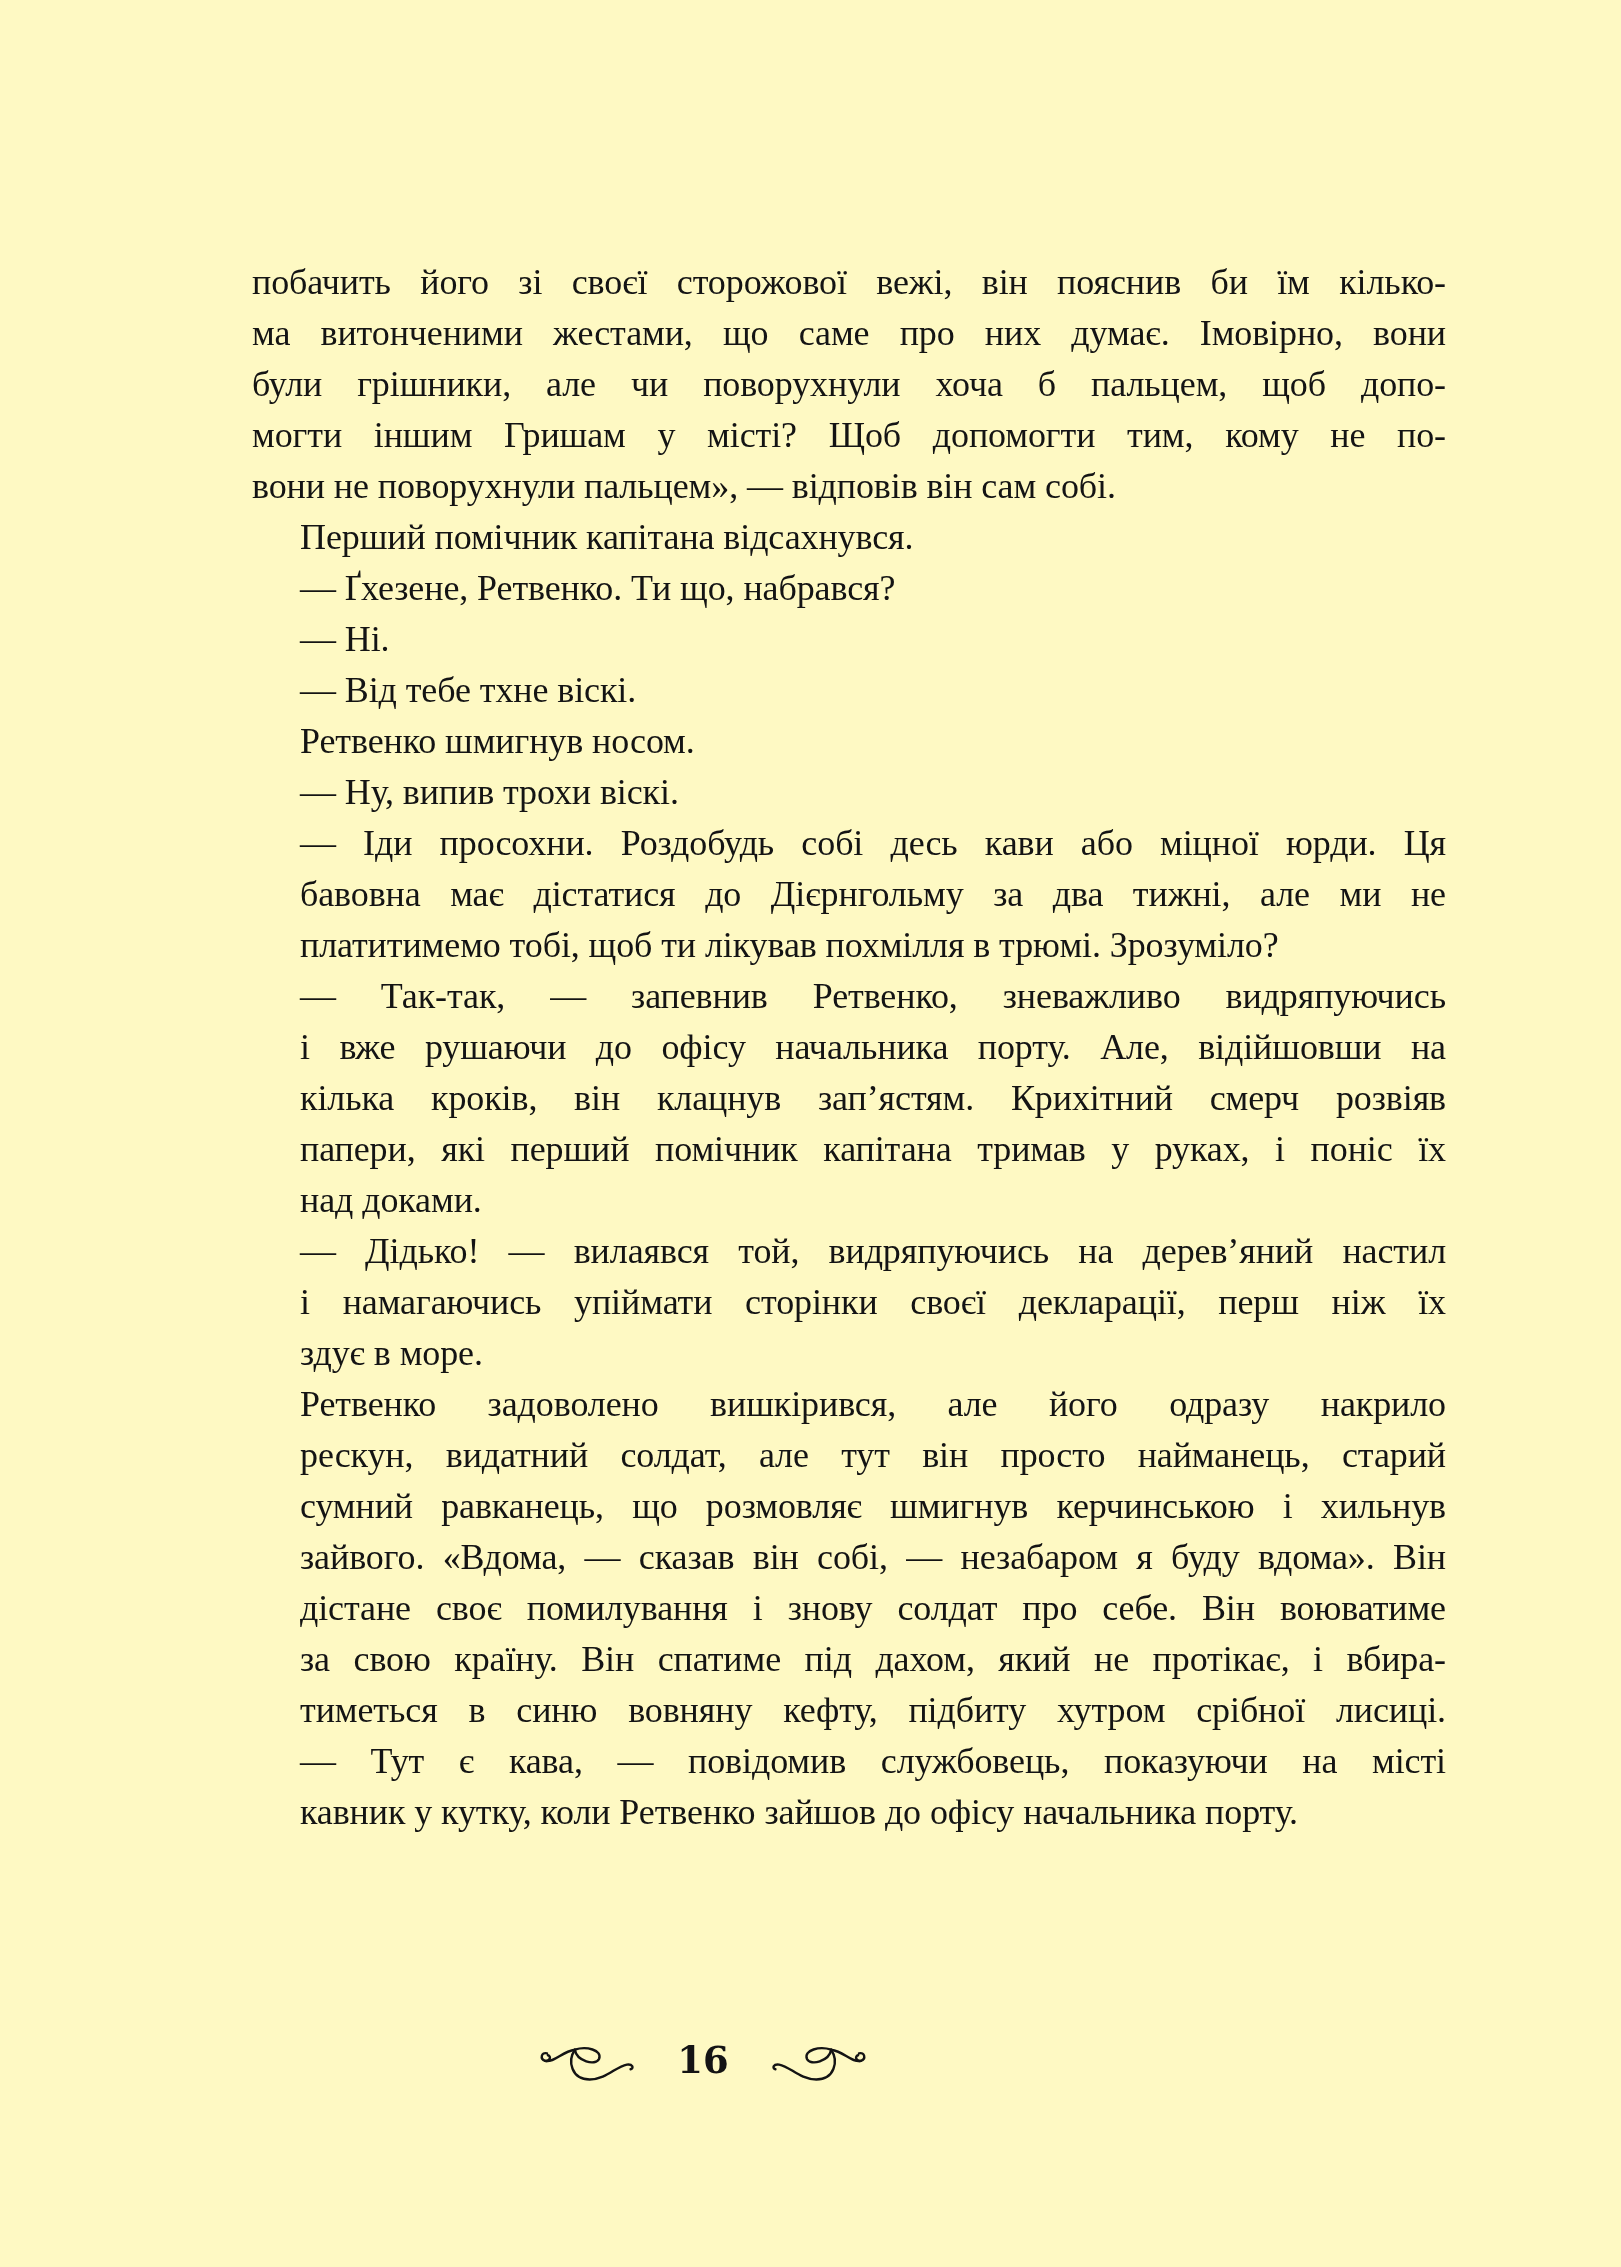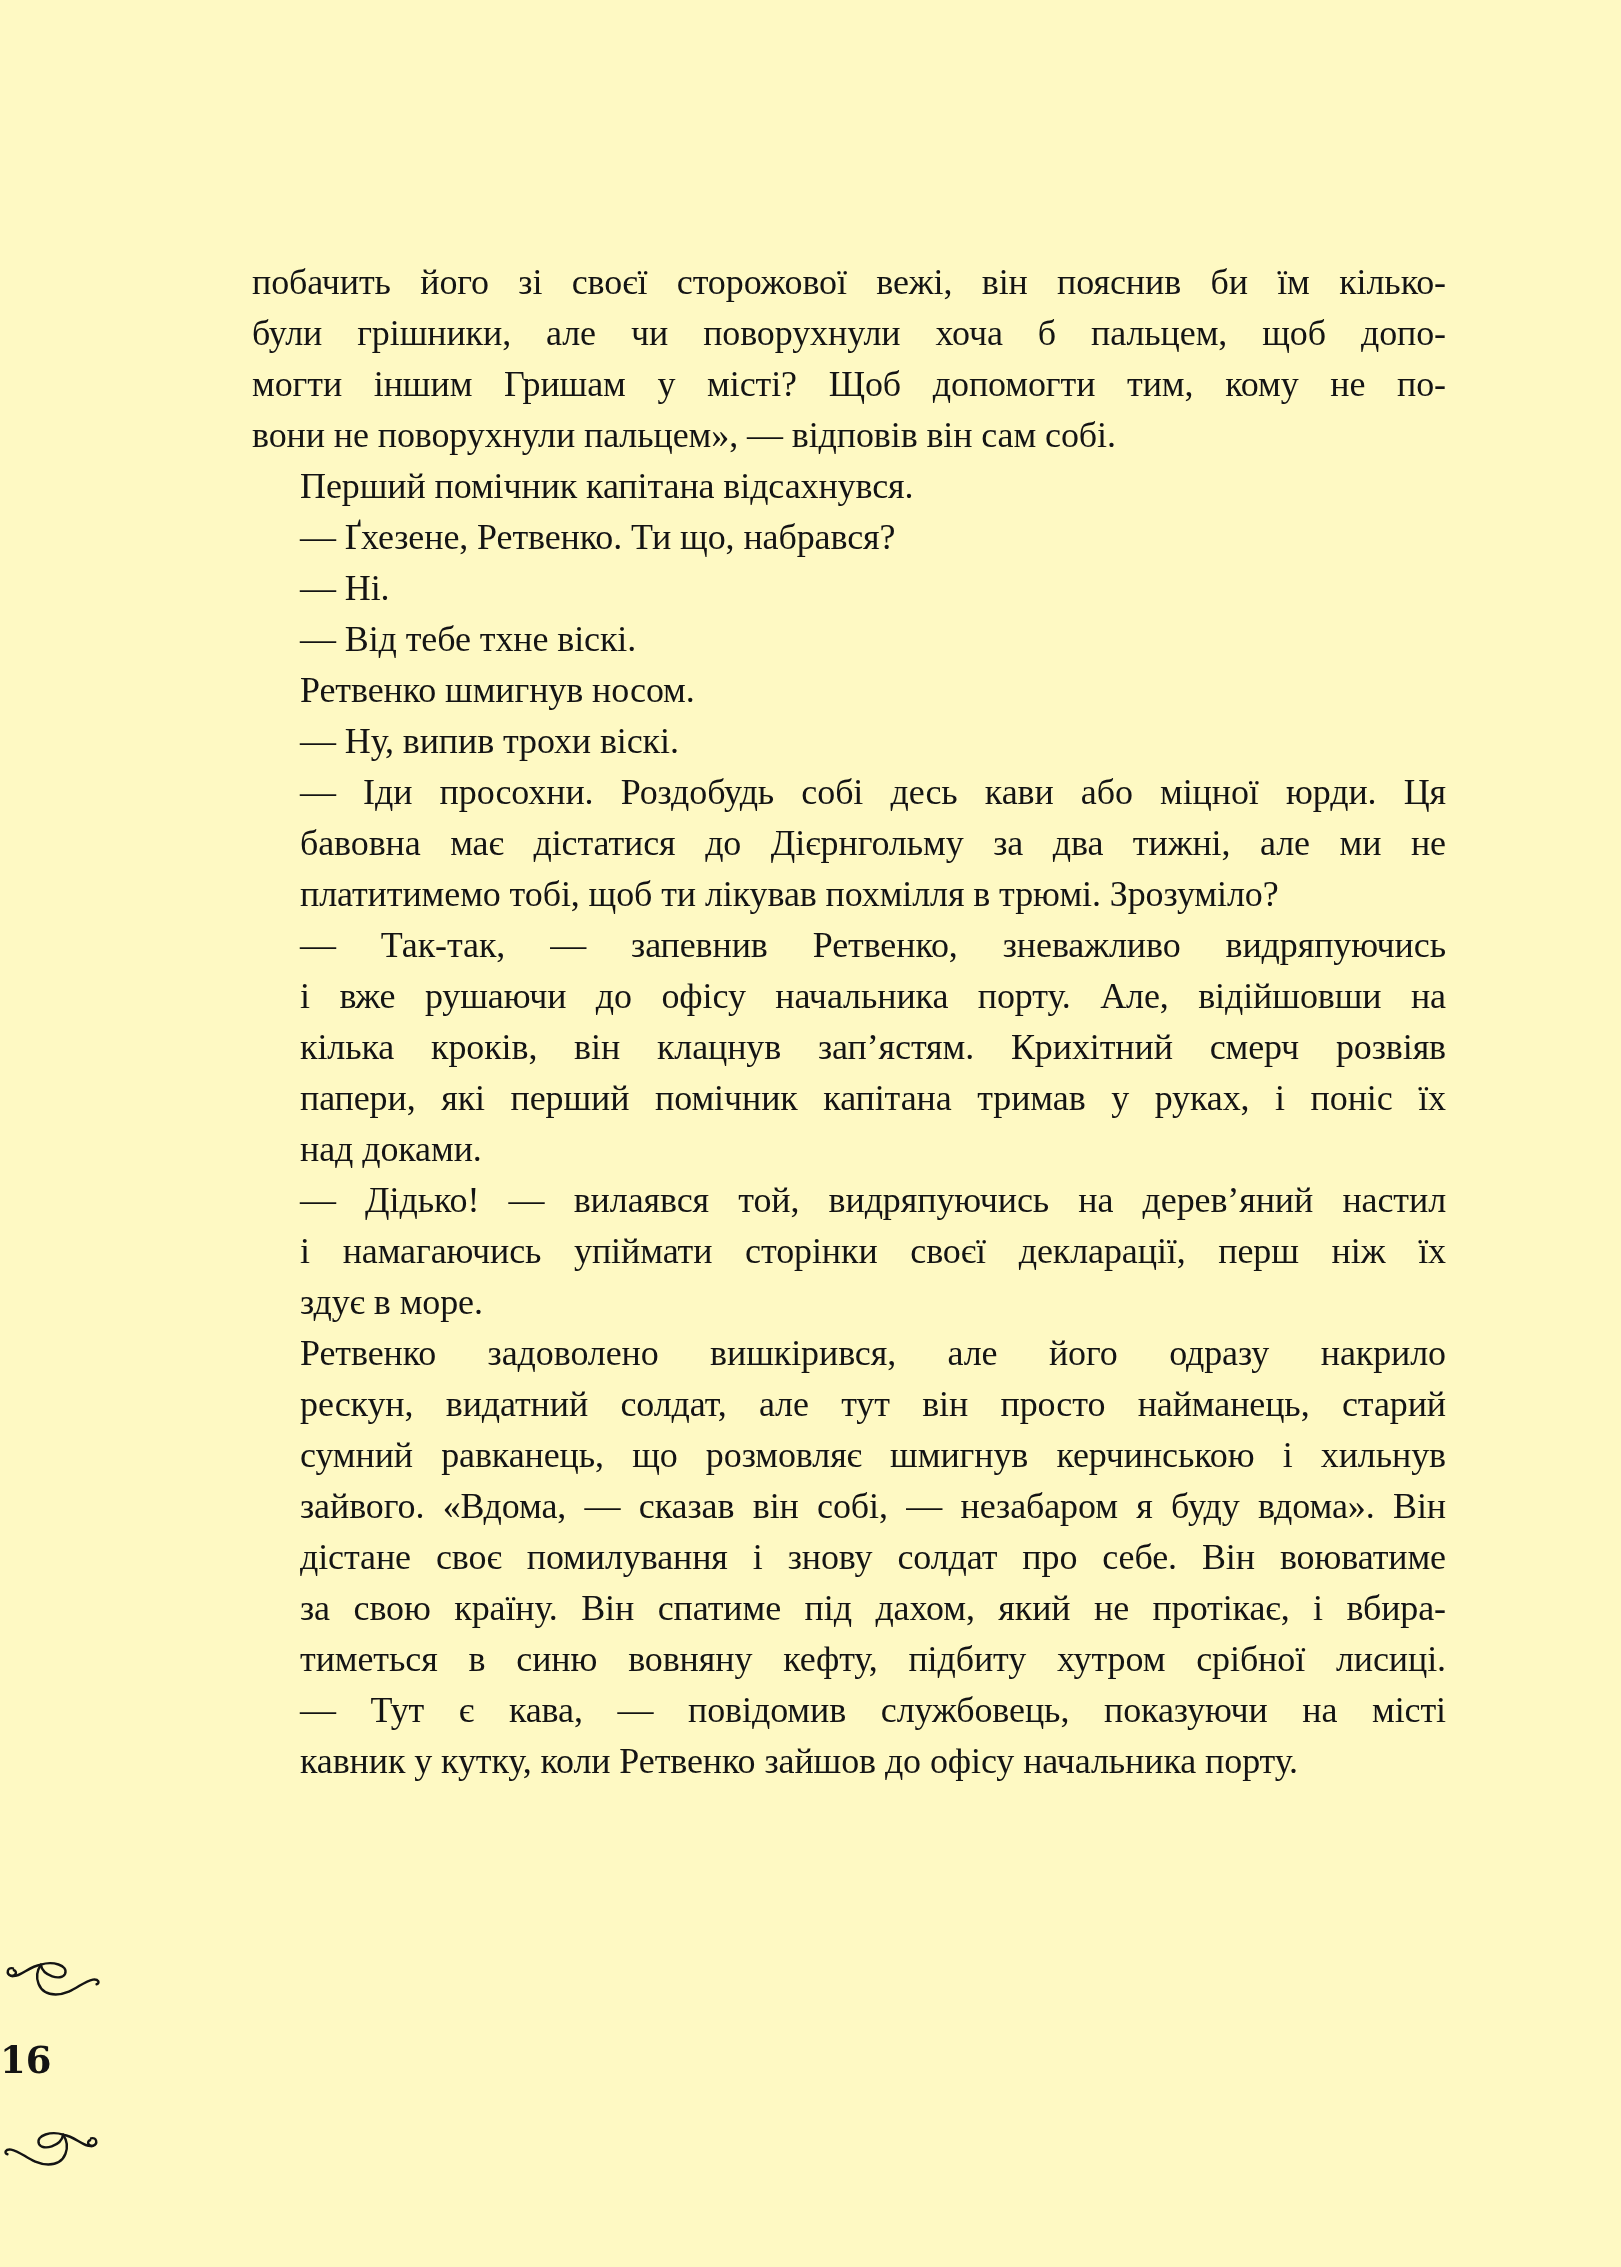--- a/index.html
+++ b/index.html
@@ -46,42 +46,42 @@
     .para .line.last {
       text-align-last: left;
     }
     .folio {
       position: absolute;
       left: 0;
       top: 2022px;
       width: 1406px;
       height: 74px;
       display: flex;
-      align-items: flex-start;
+      align-items: center;
       justify-content: center;
       gap: 39px;
-      flex-direction: column;
     }
     .folio .number {
       font-family: "DejaVu Serif", "Liberation Serif", serif;
       font-weight: bold;
       font-size: 37px;
       color: #141414;
       line-height: 1;
       padding-top: 3.7px;
     }
     .ornament svg { display: block; }
   </style>
 </head>
 <body>
 
 <div class="page">
   <div class="text-block" id="text-block">
       <p class="para no-indent">
         <span class="line">побачить його зі своєї сторожової вежі, він пояснив би їм кілько-</span>
+        <span class="line">ма витонченими жестами, що саме про них думає. Імовірно, вони</span>
         <span class="line">були грішники, але чи поворухнули хоча б пальцем, щоб допо-</span>
         <span class="line">могти іншим Гришам у місті? Щоб допомогти тим, кому не по-</span>
         <span class="line last">вони не поворухнули пальцем», — відповів він сам собі.</span>
       </p>
       <p class="para">
         <span class="line last">Перший помічник капітана відсахнувся.</span>
       </p>
       <p class="para">
         <span class="line last">— Ґхезене, Ретвенко. Ти що, набрався?</span>
       </p>

